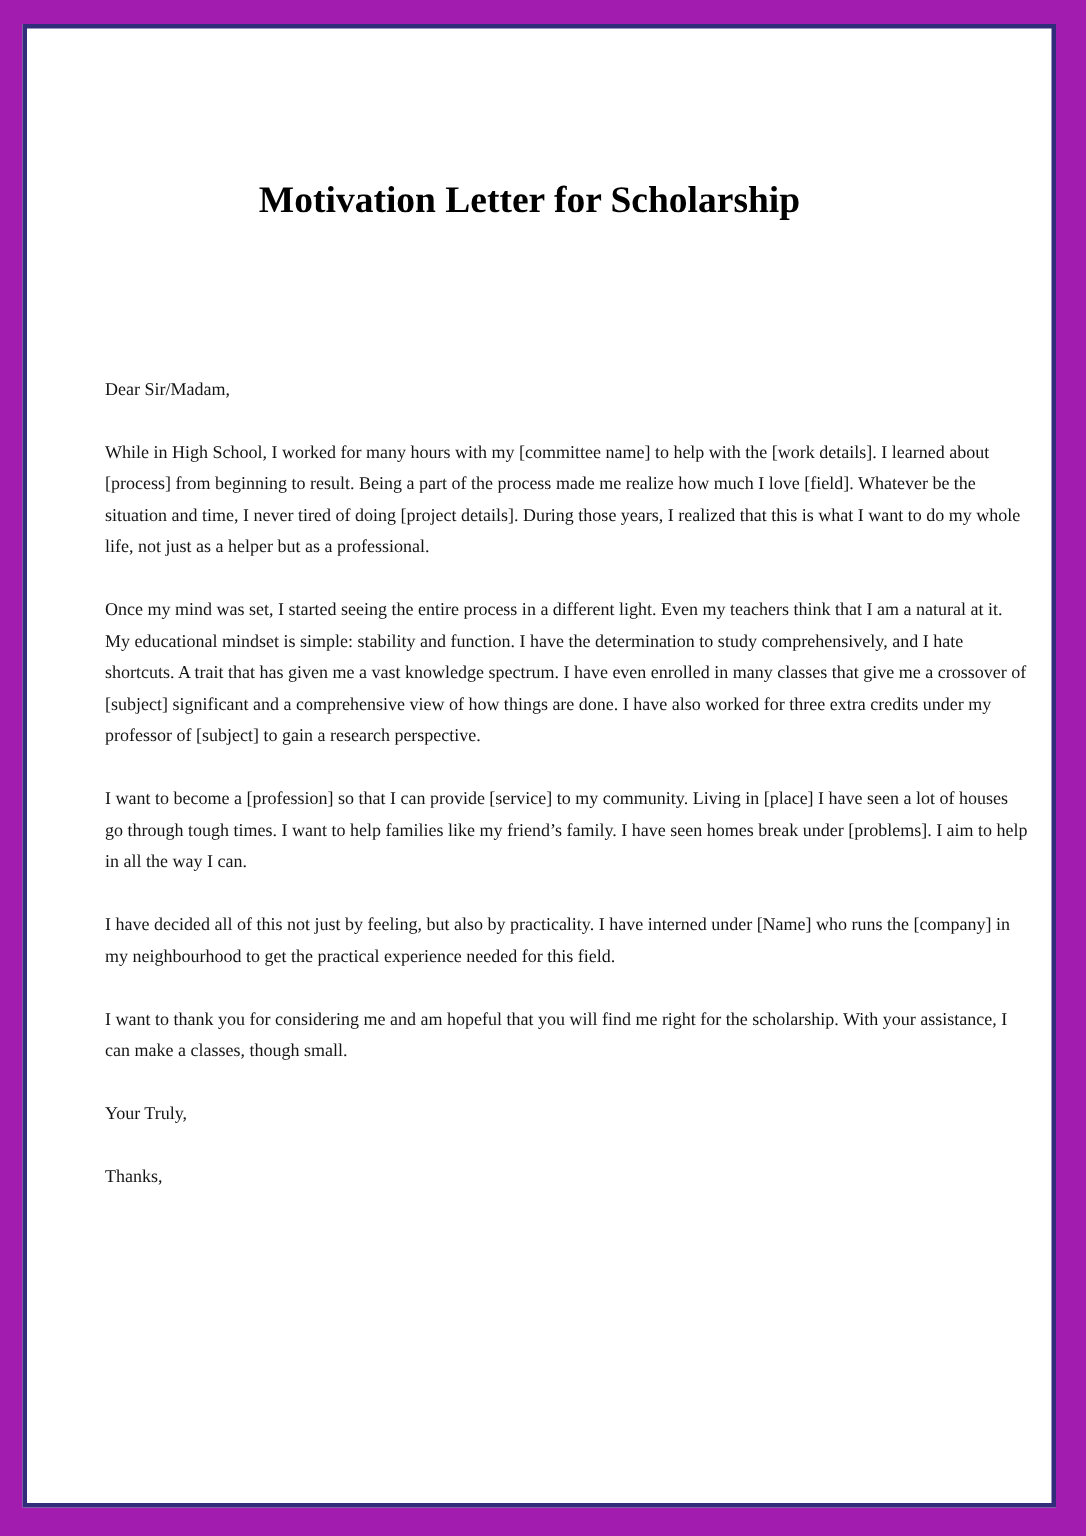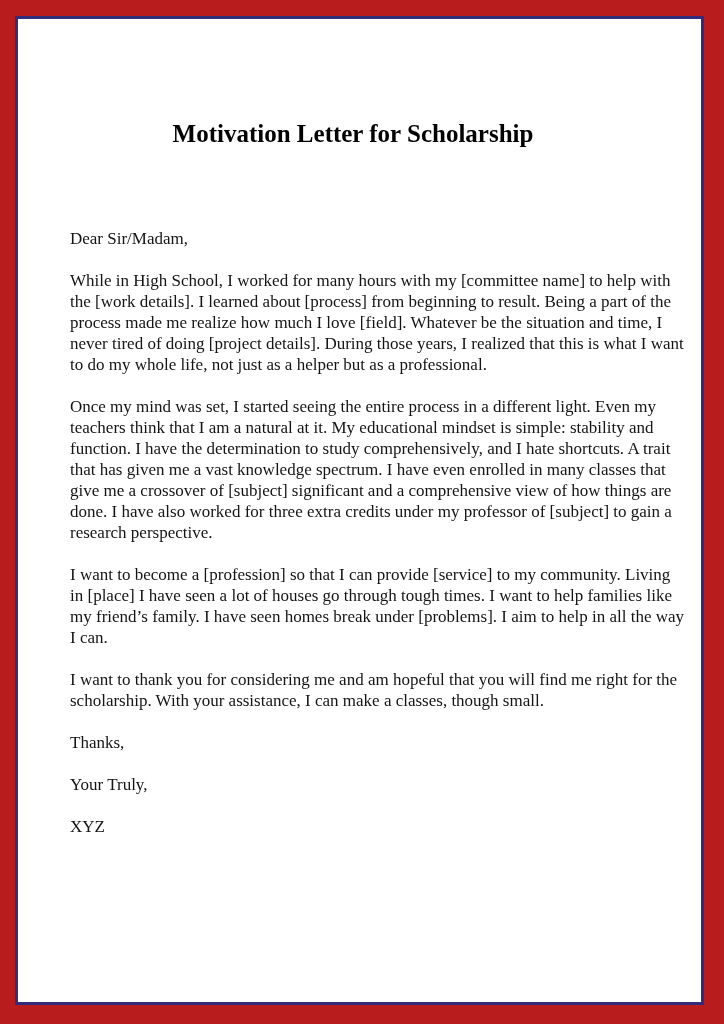--- a/index.html
+++ b/index.html
@@ -5,21 +5,21 @@
   * { box-sizing: border-box; }
   html, body {
     margin: 0;
     padding: 0;
     background: #ffffff;
   }
   .page {
     position: relative;
     width: 724px;
     height: 1024px;
-    background: #b91c1c;
+    background: #a21caf;
     overflow: hidden;
     font-family: "Liberation Serif", serif;
     color: #141414;
   }
   .frame {
     position: absolute;
     left: 15px;
     top: 16px;
     width: 689px;
     height: 989px;
@@ -36,40 +36,40 @@
     text-align: center;
     font-family: "Liberation Serif", serif;
     font-size: 25px;
     line-height: 30px;
     font-weight: 700;
     color: #000000;
   }
   .letter-body {
     position: absolute;
     left: 52px;
-    top: 209px;
+    top: 230px;
     width: 616px;
-    font-size: 17px;
+    font-size: 12px;
     line-height: 21px;
     color: #141414;
   }
   .letter-body p {
     margin: 0 0 21px 0;
   }
 </style>
 </head>
 <body>
 
 <div class="page">
   <div class="frame">
     <h1 class="page-title">Motivation Letter for Scholarship</h1>
     <div class="letter-body">
       <p>Dear Sir/Madam,</p>
       <p>While in High School, I worked for many hours with my [committee name] to help with the [work details]. I learned about [process] from beginning to result. Being a part of the process made me realize how much I love [field]. Whatever be the situation and time, I never tired of doing [project details]. During those years, I realized that this is what I want to do my whole life, not just as a helper but as a professional.</p>
       <p>Once my mind was set, I started seeing the entire process in a different light. Even my teachers think that I am a natural at it. My educational mindset is simple: stability and function. I have the determination to study comprehensively, and I hate shortcuts. A trait that has given me a vast knowledge spectrum. I have even enrolled in many classes that give me a crossover of [subject] significant and a comprehensive view of how things are done. I have also worked for three extra credits under my professor of [subject] to gain a research perspective.</p>
       <p>I want to become a [profession] so that I can provide [service] to my community. Living in [place] I have seen a lot of houses go through tough times. I want to help families like my friend’s family. I have seen homes break under [problems]. I aim to help in all the way I can.</p>
+      <p>I have decided all of this not just by feeling, but also by practicality. I have interned under [Name] who runs the [company] in my neighbourhood to get the practical experience needed for this field.</p>
       <p>I want to thank you for considering me and am hopeful that you will find me right for the scholarship. With your assistance, I can make a classes, though small.</p>
+      <p>Your Truly,</p>
       <p>Thanks,</p>
-      <p>Your Truly,</p>
-      <p>XYZ</p>
     </div>
   </div>
 </div>
 
 </body></html>

